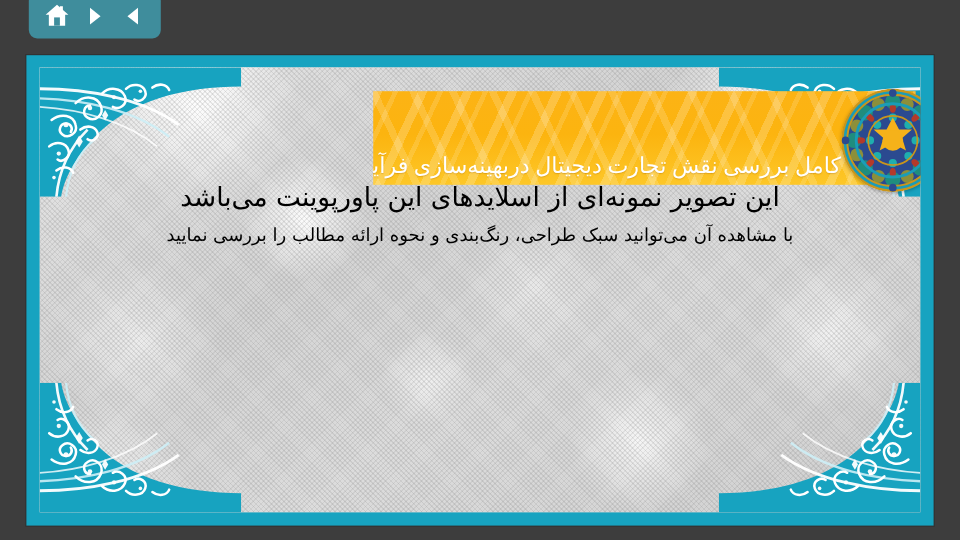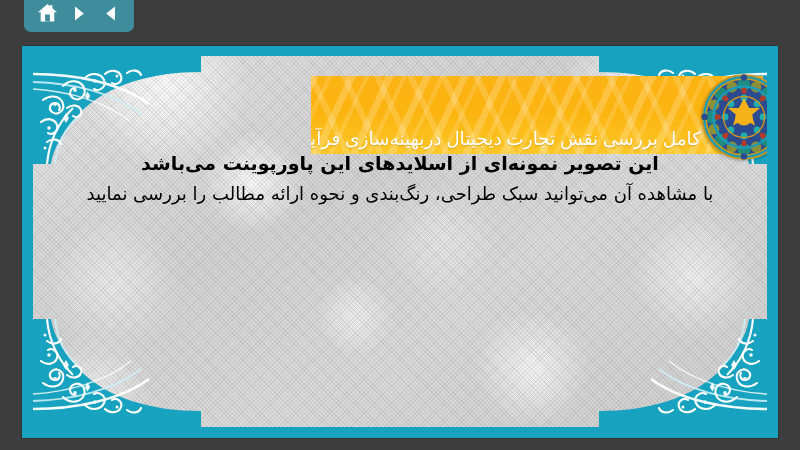--- a/index.html
+++ b/index.html
@@ -155,27 +155,27 @@
     position: absolute;
     left: 26px;
     right: 26px;
     top: 92px;
     z-index: 20;
     direction: rtl;
     text-align: center;
   }
   .body-line {
     color: #000000;
-    font-size: 18px;
+    font-size: 15px;
     line-height: 1.62;
     font-weight: 400;
     white-space: nowrap;
     letter-spacing: 0;
   }
-  .body-line.l1 { font-size: 19px; font-weight: bold; }
+  .body-line.l1 { font-size: 22px; }
 </style>
 </head>
 <body>
 
 <div id="root">
 
   <div class="navbar">
     <div class="nav-btn">
       <span>
         <svg width="19" height="19" viewBox="0 0 19 19" aria-hidden="true">

